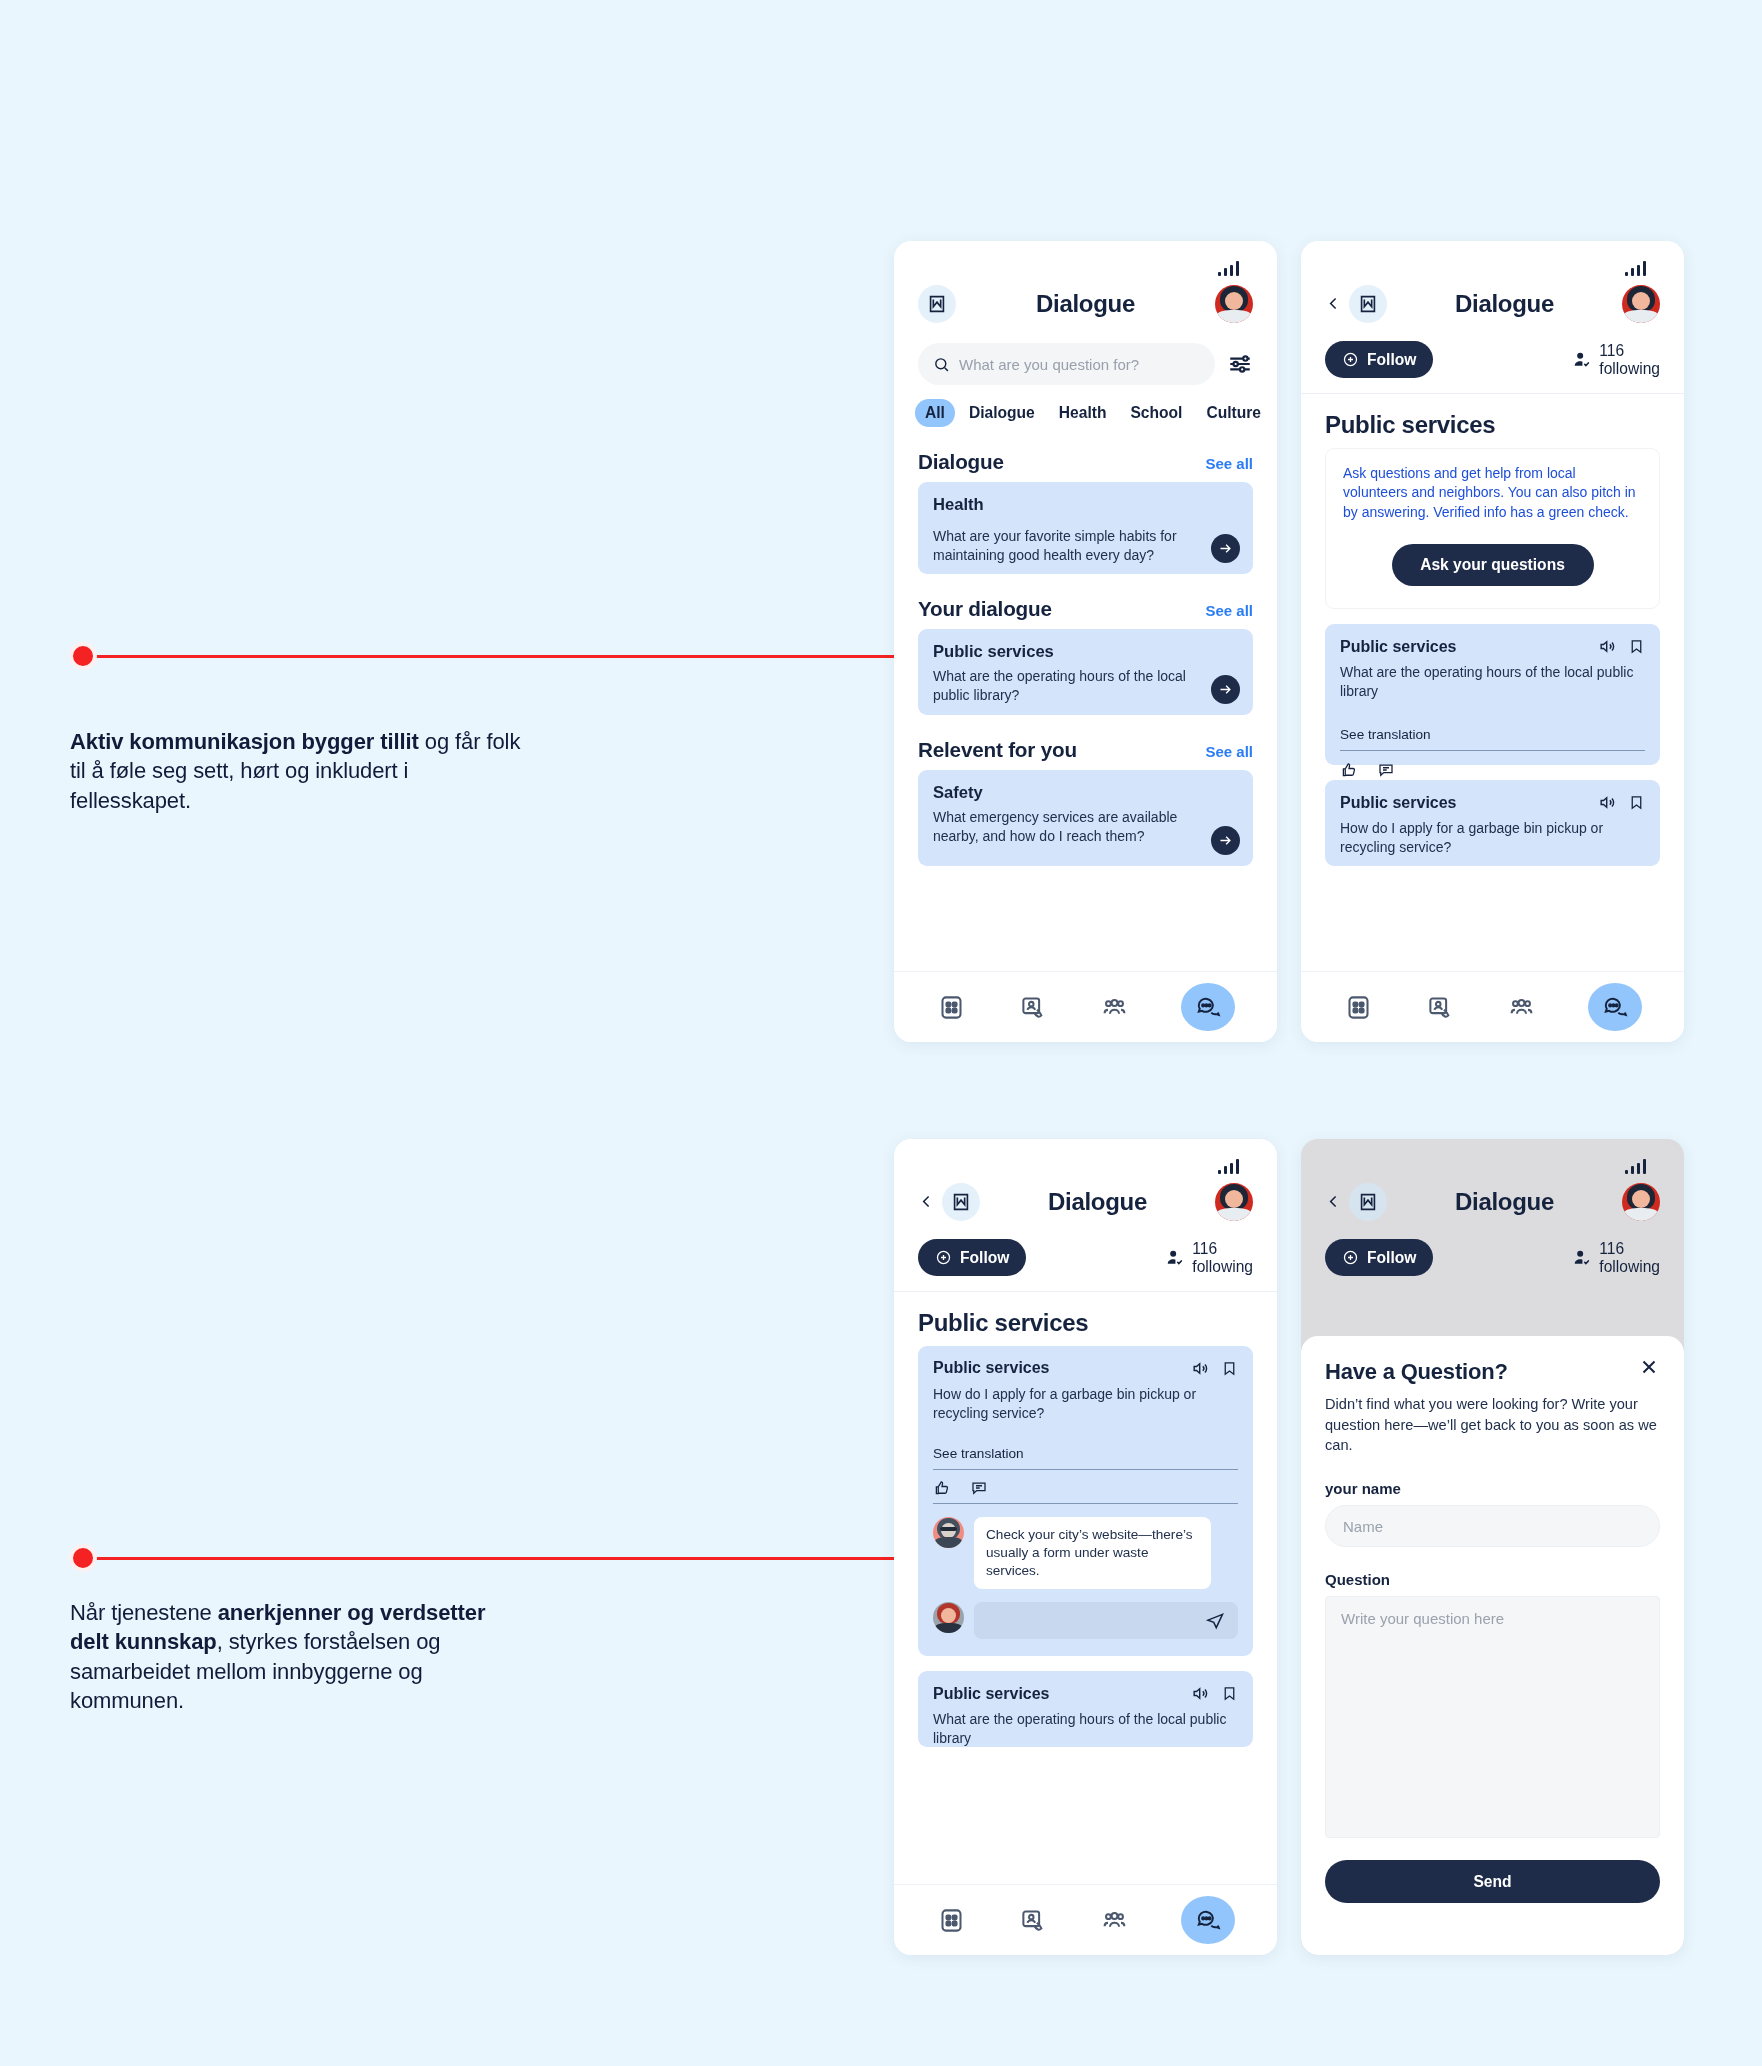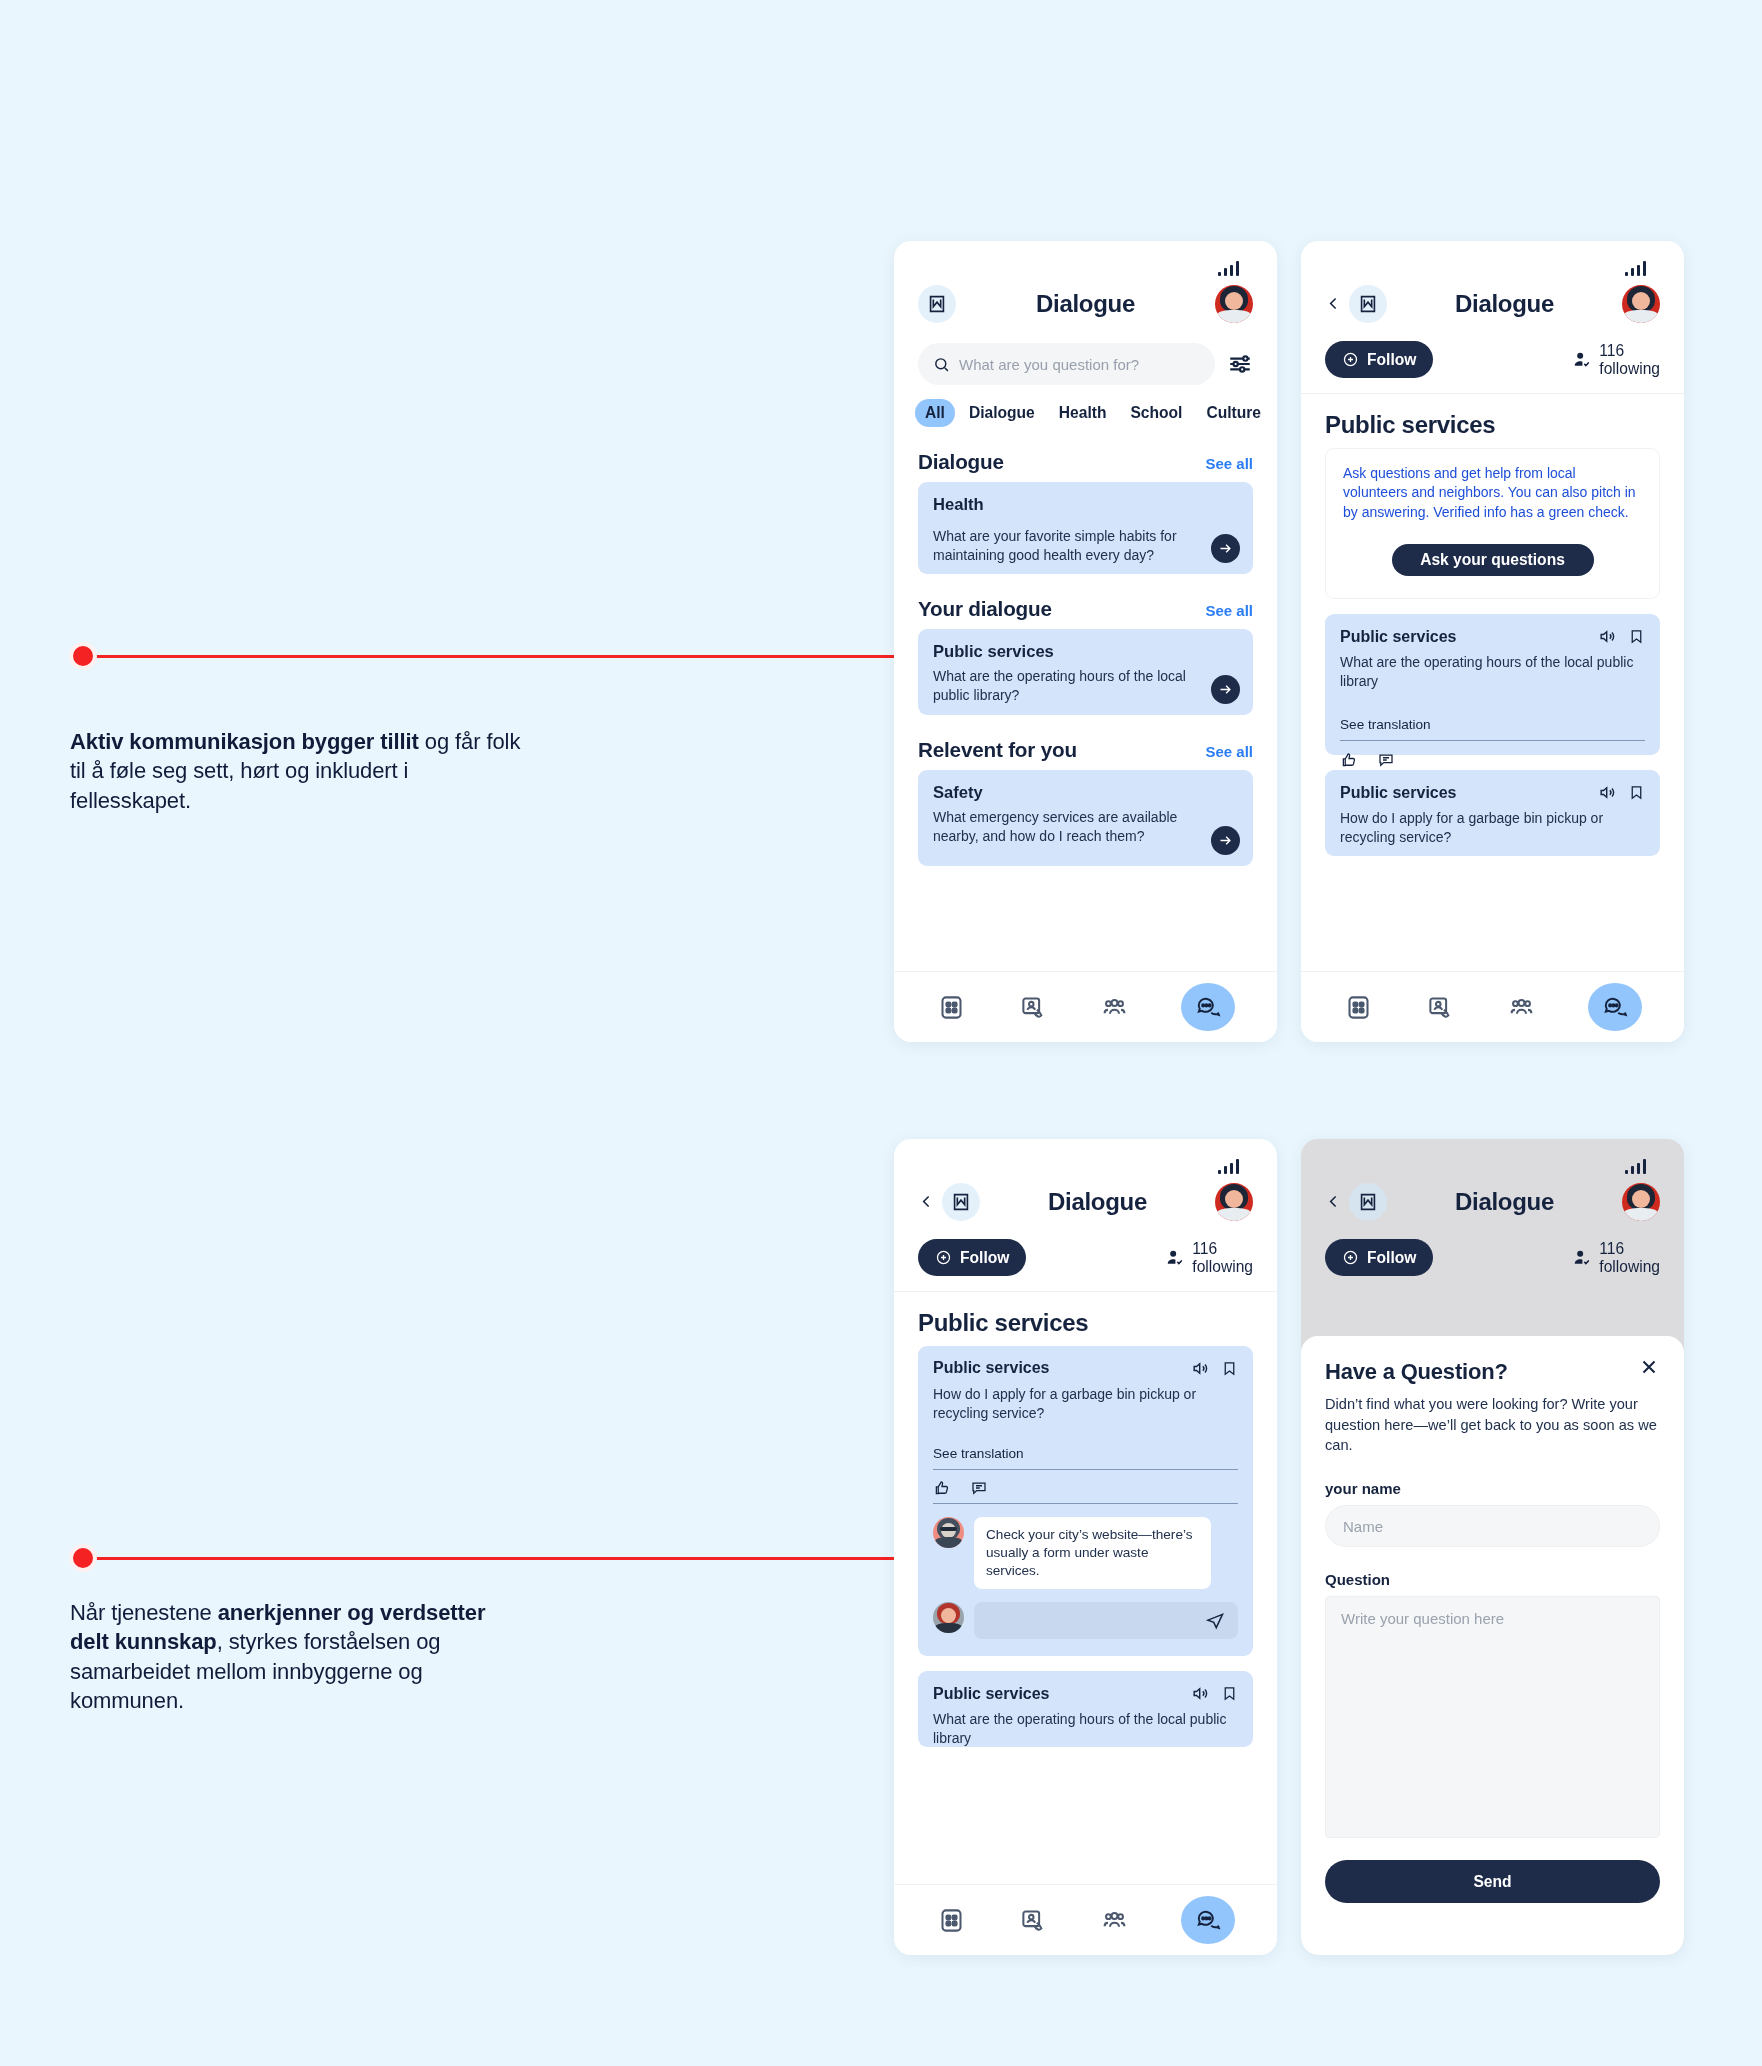--- a/index.html
+++ b/index.html
@@ -93,21 +93,21 @@
   .following { display:flex; align-items:center; gap:8px; }
   .following .txt { font-size:15.6px; color:#16233f; line-height:1.15; max-width: 76px; }
   .divider-line { height:0.5px; background:#eceff3; }
 
   .panel { padding: 0 24px; }
   .big-title { font-size: 24px; font-weight:700; color:#16233f; margin: 17px 0 9px 0; letter-spacing:-0.3px; }
   .intro-card { border:0.5px solid #f0f2f5; border-radius: 9px; padding: 15px 17px 22px 17px; }
   .intro-text { font-size: 14px; line-height:1.42; color:#1d4ed8; }
   .ask-btn {
     margin: 21px auto 0 auto; background:#1e2c4a; color:#fff; border-radius: 22px;
-    height: 32px; width: 202px; display:flex; align-items:center; justify-content:center;
+    height: 42px; width: 202px; display:flex; align-items:center; justify-content:center;
     font-size: 15.6px; font-weight:600;
   }
 
   .qcard { background:#d4e4fb; border-radius:9px; padding: 13px 15px; margin-top: 15px; }
   .qhead { display:flex; align-items:center; justify-content:space-between; }
   .qhead .t { font-size: 16px; font-weight:700; color:#16233f; }
   .qicons { display:flex; align-items:center; gap: 11px; }
   .qbody { font-size: 14px; line-height:1.36; color:#20304d; margin-top: 7px; }
   .see-tr { font-size: 13.6px; color:#16233f; margin-top: 26px; }
   .hr { height:0.5px; background:#7f96b7; margin: 8px 0 0 0; }

